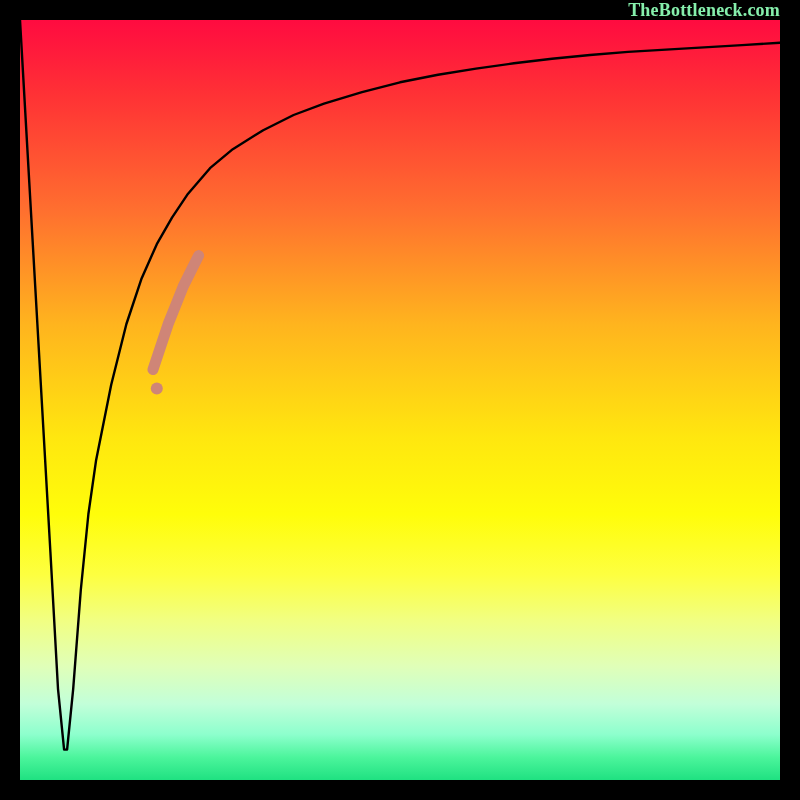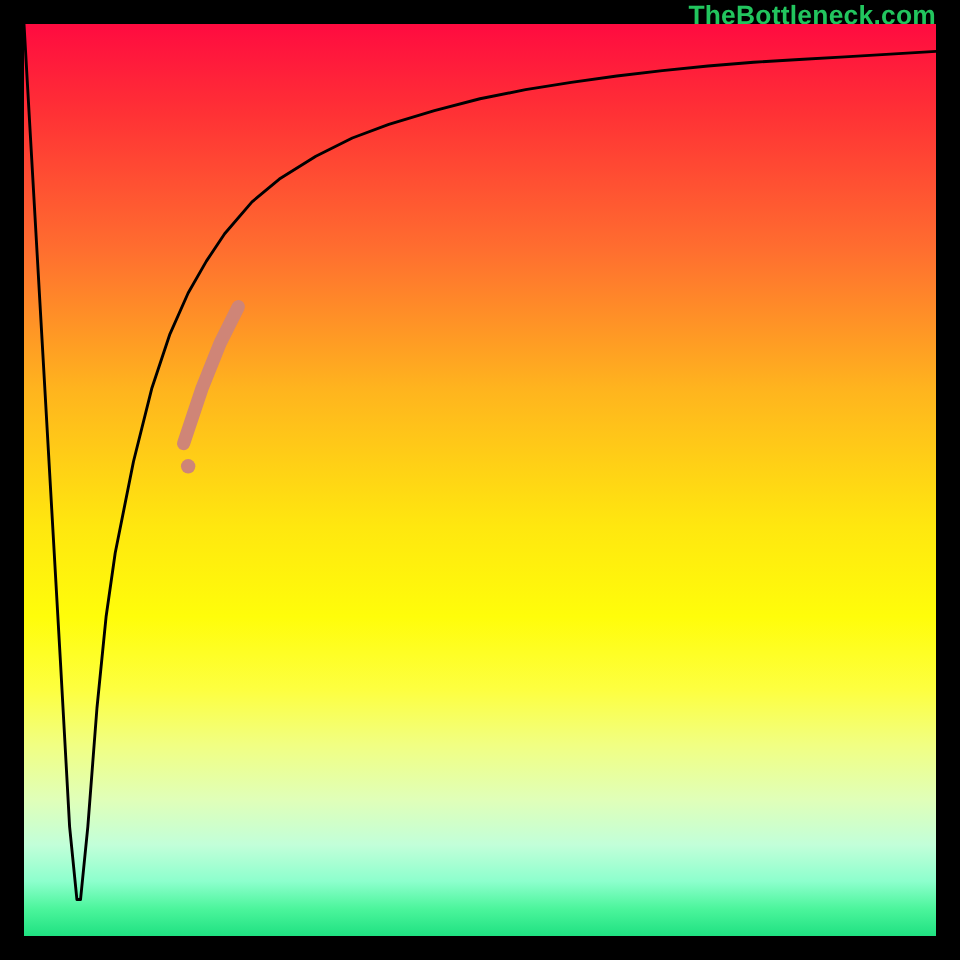--- a/index.html
+++ b/index.html
@@ -36,24 +36,24 @@
       #c2ffd9 90%,
       #8dffcd 94%,
       #4cf59c 97%,
       #1fe181 100%
     );
   }
   .watermark {
     position: absolute;
     top: 0;
     right: 20px;
-    font-family: Liberation Sans, sans-serif;
-    font-size: 22px;
+    font-family: Liberation Serif, serif;
+    font-size: 18px;
     font-weight: 600;
-    color: #22c55e;
+    color: #86efac;
     letter-spacing: 0.2px;
     user-select: none;
   }
   svg.curve {
     position: absolute;
     inset: 0;
     width: 100%;
     height: 100%;
   }
 </style>

